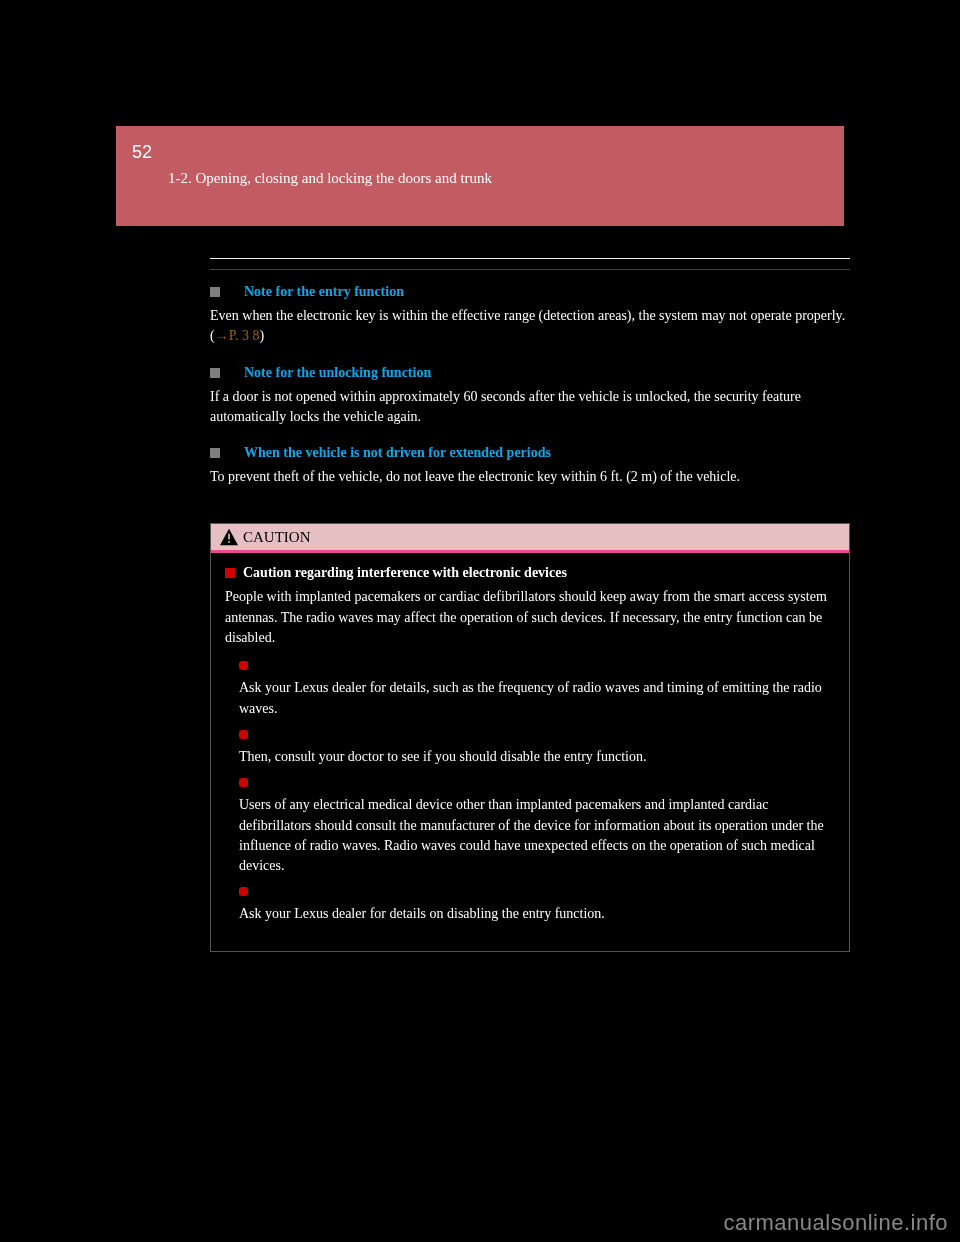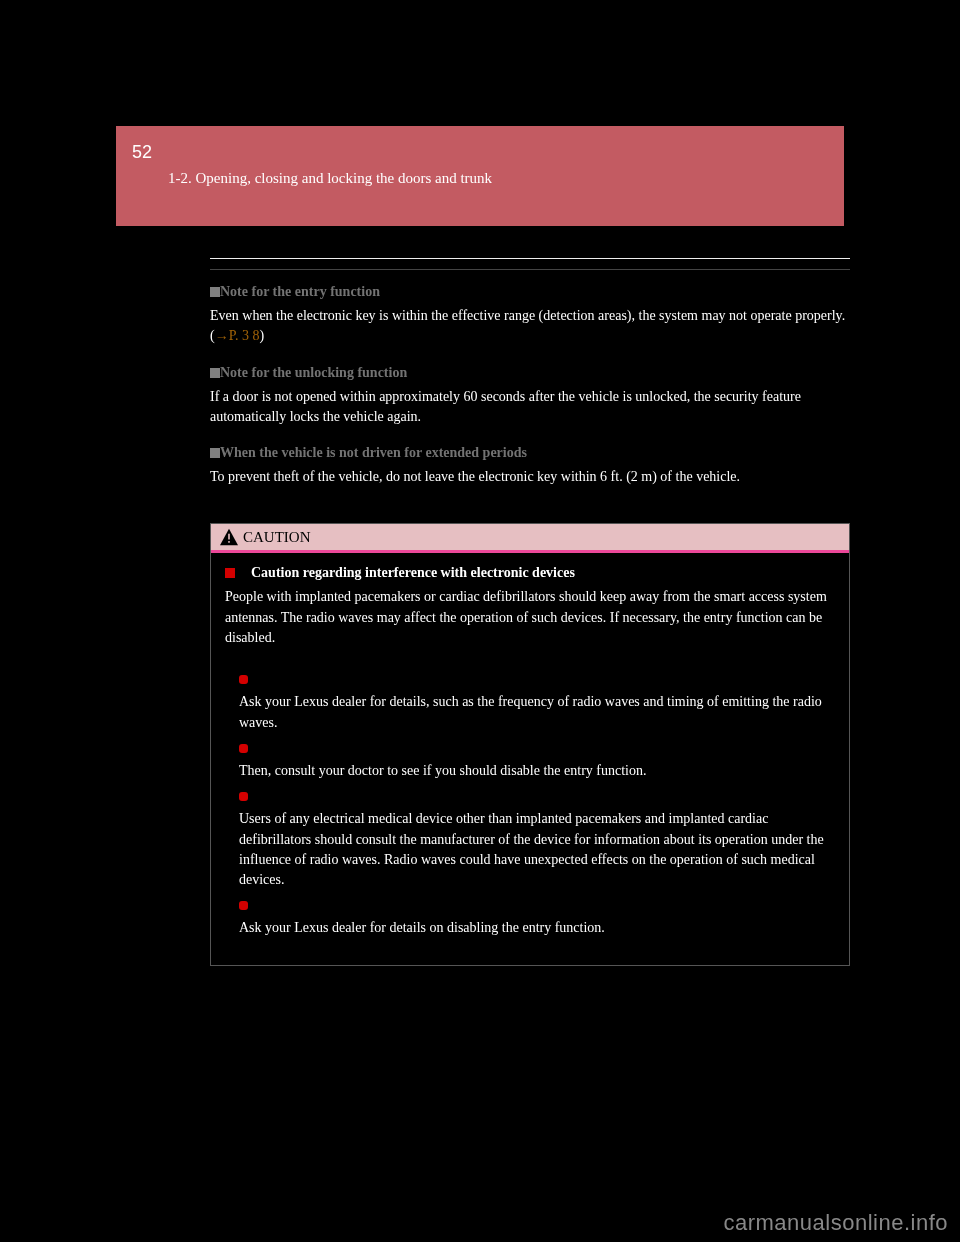--- a/index.html
+++ b/index.html
@@ -5,32 +5,32 @@
   * { margin: 0; padding: 0; box-sizing: border-box; }
   html, body { width: 960px; height: 1242px; background: #000; font-family: Georgia, 'Times New Roman', serif; overflow: hidden; }
   .page { position: relative; width: 960px; height: 1242px; }
   .header-band { position: absolute; top: 126px; left: 116px; width: 728px; height: 100px; background: #c35b62; }
   .page-number { position: absolute; top: 142px; left: 132px; font-size: 18px; color: #fff; font-family: Arial, sans-serif; }
   .section-label { position: absolute; top: 170px; left: 168px; font-size: 15px; color: #fff; font-family: Georgia, serif; }
   .content { position: absolute; top: 258px; left: 210px; width: 640px; }
   .hr-top { border: 0; border-top: 1px solid #eee; margin-bottom: 10px; }
   .hr-thin { border: 0; border-top: 1px solid #444; margin-bottom: 14px; }
   .note { margin-bottom: 18px; }
-  .note-title { display: flex; gap: 0; font-size: 14px; color: #737373; font-weight: bold; margin-bottom: 6px; }
+  .note-title { display: flex; gap: 24px; font-size: 14px; color: #0ea5e9; font-weight: bold; margin-bottom: 6px; }
   .note-title .sq { width: 10px; height: 10px; background: #808080; margin-top: 3px; flex: 0 0 10px; }
   .note-body { font-size: 14px; color: #fff; line-height: 1.45; margin-left: 0; }
   .link { color: #a16207; }
   .caution-box { border: 1px solid #555; margin-top: 36px; }
   .caution-header { background: #e6bfc2; border-bottom: 3px solid #ec4899; padding: 4px 8px; display: flex; align-items: center; gap: 4px; }
   .caution-header svg { width: 20px; height: 18px; }
   .caution-header span { font-size: 15px; color: #000; font-family: Georgia, serif; }
   .caution-body { padding: 12px 14px 18px 14px; }
-  .cb-title { display: flex; gap: 16px; font-size: 14px; color: #fff; font-weight: bold; margin-bottom: 6px; }
+  .cb-title { display: flex; gap: 8px; font-size: 14px; color: #fff; font-weight: bold; margin-bottom: 6px; }
   .cb-title .sq { width: 10px; height: 10px; background: #d40000; margin-top: 3px; flex: 0 0 10px; }
-  .cb-lead { font-size: 14px; color: #fff; line-height: 1.45; margin-bottom: 24px; }
+  .cb-lead { font-size: 14px; color: #fff; line-height: 1.45; margin-bottom: 10px; }
   .cb-item { display: flex; gap: 8px; margin-left: 14px; margin-bottom: 8px; flex-direction: column; }
   .cb-item .dot { width: 9px; height: 11px; background: #d40000; border-radius: 3px; margin-top: 3px; flex: 0 0 9px; }
   .cb-item .txt { font-size: 14px; color: #fff; line-height: 1.45; }
   .watermark { position: absolute; bottom: 6px; right: 12px; font-family: Arial, sans-serif; font-size: 22px; color: #888; letter-spacing: 0.5px; }
 </style>
 </head>
 <body>
 
 <div class="page">
 

